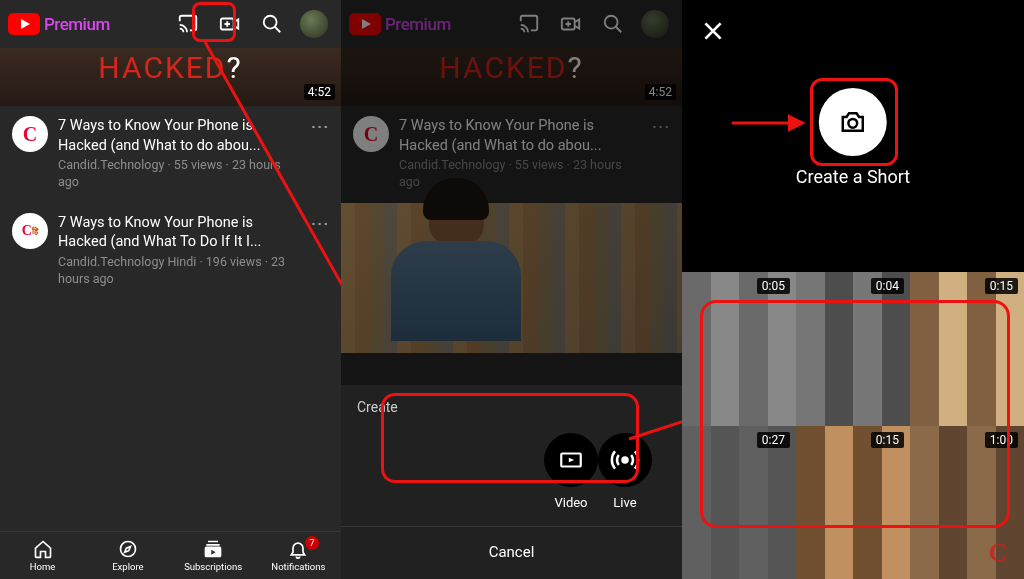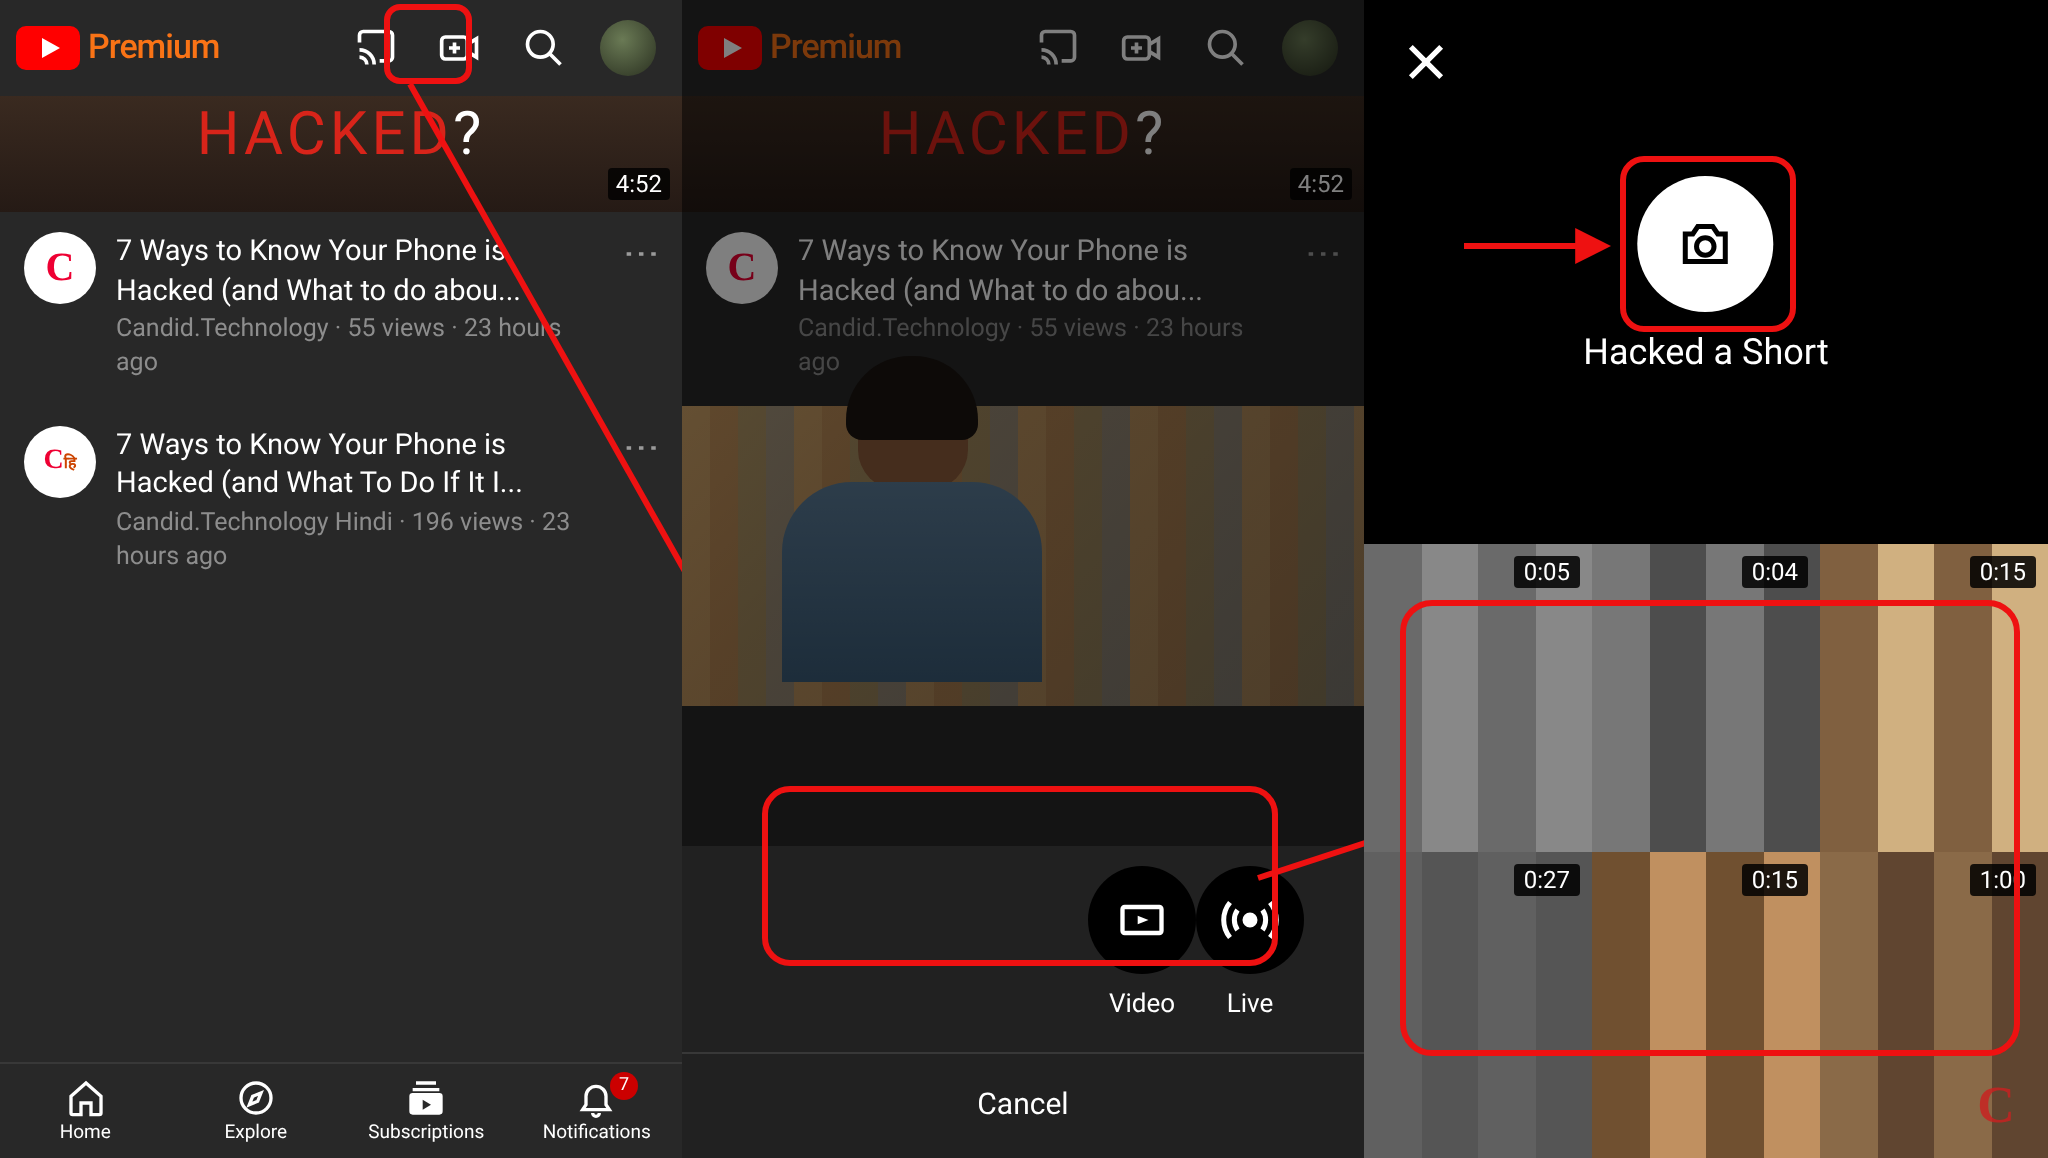--- a/index.html
+++ b/index.html
@@ -5,21 +5,21 @@
   *{box-sizing:border-box;margin:0;padding:0;font-family:Roboto,Arial,sans-serif;-webkit-font-smoothing:antialiased}
   body{background:#000;width:1024px;height:579px;overflow:hidden;display:flex}
   .panel{position:relative;height:579px;background:#282828;display:flex;flex-direction:column;overflow:hidden}
   .p1{width:341px}
   .p2{width:341px}
   .p3{width:342px;background:#000}
   .header{height:48px;display:flex;align-items:center;padding:0 8px;gap:4px}
   .yt-logo{display:flex;align-items:center;gap:4px}
   .play-badge{width:32px;height:22px;background:#ff0000;border-radius:5px;display:flex;align-items:center;justify-content:center}
   .play-tri{width:0;height:0;border-left:9px solid #fff;border-top:5px solid transparent;border-bottom:5px solid transparent;margin-left:2px}
-  .premium{color:#f97316;font-size:17px;font-weight:500;letter-spacing:-.5px}
+  .premium{color:#d946ef;font-size:17px;font-weight:500;letter-spacing:-.5px}
   .hsp{flex:1}
   .hicon{width:38px;height:38px;display:flex;align-items:center;justify-content:center;color:#fff}
   .avatar{width:28px;height:28px;border-radius:50%;background:radial-gradient(circle at 40% 35%,#6a7a55,#2a3020)}
   .thumb{position:relative;width:100%;height:192px;background:#1a1a1a}
   .thumb-hacked{background:linear-gradient(180deg,#3a2a20 0%,#251a15 100%)}
   .hacked-txt{position:absolute;top:10px;left:50%;transform:translateX(-50%);font-size:34px;font-family:Impact,sans-serif;letter-spacing:2px}
   .hacked-red{color:#d8241a}
   .hacked-q{color:#fff}
   .dur{position:absolute;bottom:6px;right:6px;background:rgba(0,0,0,.8);color:#fff;font-size:12px;padding:1px 4px;border-radius:2px}
   .vrow{display:flex;padding:10px 10px 12px 12px;gap:10px}
@@ -223,20 +223,21 @@
     <div class="posterbg"></div>
     <div class="person" style="left:40px">
         <div class="person-hair"></div>
         <div class="person-head"></div>
         <div class="person-body"></div>
       </div>
   </div>
 
   <div class="dimmer"></div>
   <div class="sheet">
+    <div class="sheet-title">Create</div>
     <div class="sheet-row">
       <div class="sheet-opt">
         <div class="opt-circle">
           <svg width="26" height="26" viewBox="0 0 24 24" fill="none" stroke="#fff" stroke-width="2">
               <rect x="3" y="6" width="18" height="12" rx="1"></rect>
               <path d="M10 10l5 2-5 2z" fill="#fff" stroke="none"></path>
             </svg>
         </div>
         <div class="opt-lbl">Video</div>
       </div>
@@ -271,21 +272,21 @@
           <path d="M5 5l14 14M19 5L5 19"></path>
         </svg>
     </div>
     <div class="short-btn">
       <div class="short-circle">
         <svg width="30" height="30" viewBox="0 0 24 24" fill="none" stroke="#000" stroke-width="2">
             <path d="M4 8h3l2-3h6l2 3h3v11H4z"></path>
             <circle cx="12" cy="13" r="3.5"></circle>
           </svg>
       </div>
-      <div class="short-lbl">Hacked a Short</div>
+      <div class="short-lbl">Create a Short</div>
     </div>
   </div>
   <div class="p3-grid">
     <div class="cell">
         <div class="mosaic" id="m0">
           <span style="background: rgb(106, 106, 106);"></span>
           <span style="background: rgb(136, 136, 136);"></span>
           <span style="background: rgb(106, 106, 106);"></span>
           <span style="background: rgb(136, 136, 136);"></span>
           <span style="background: rgb(106, 106, 106);"></span>

